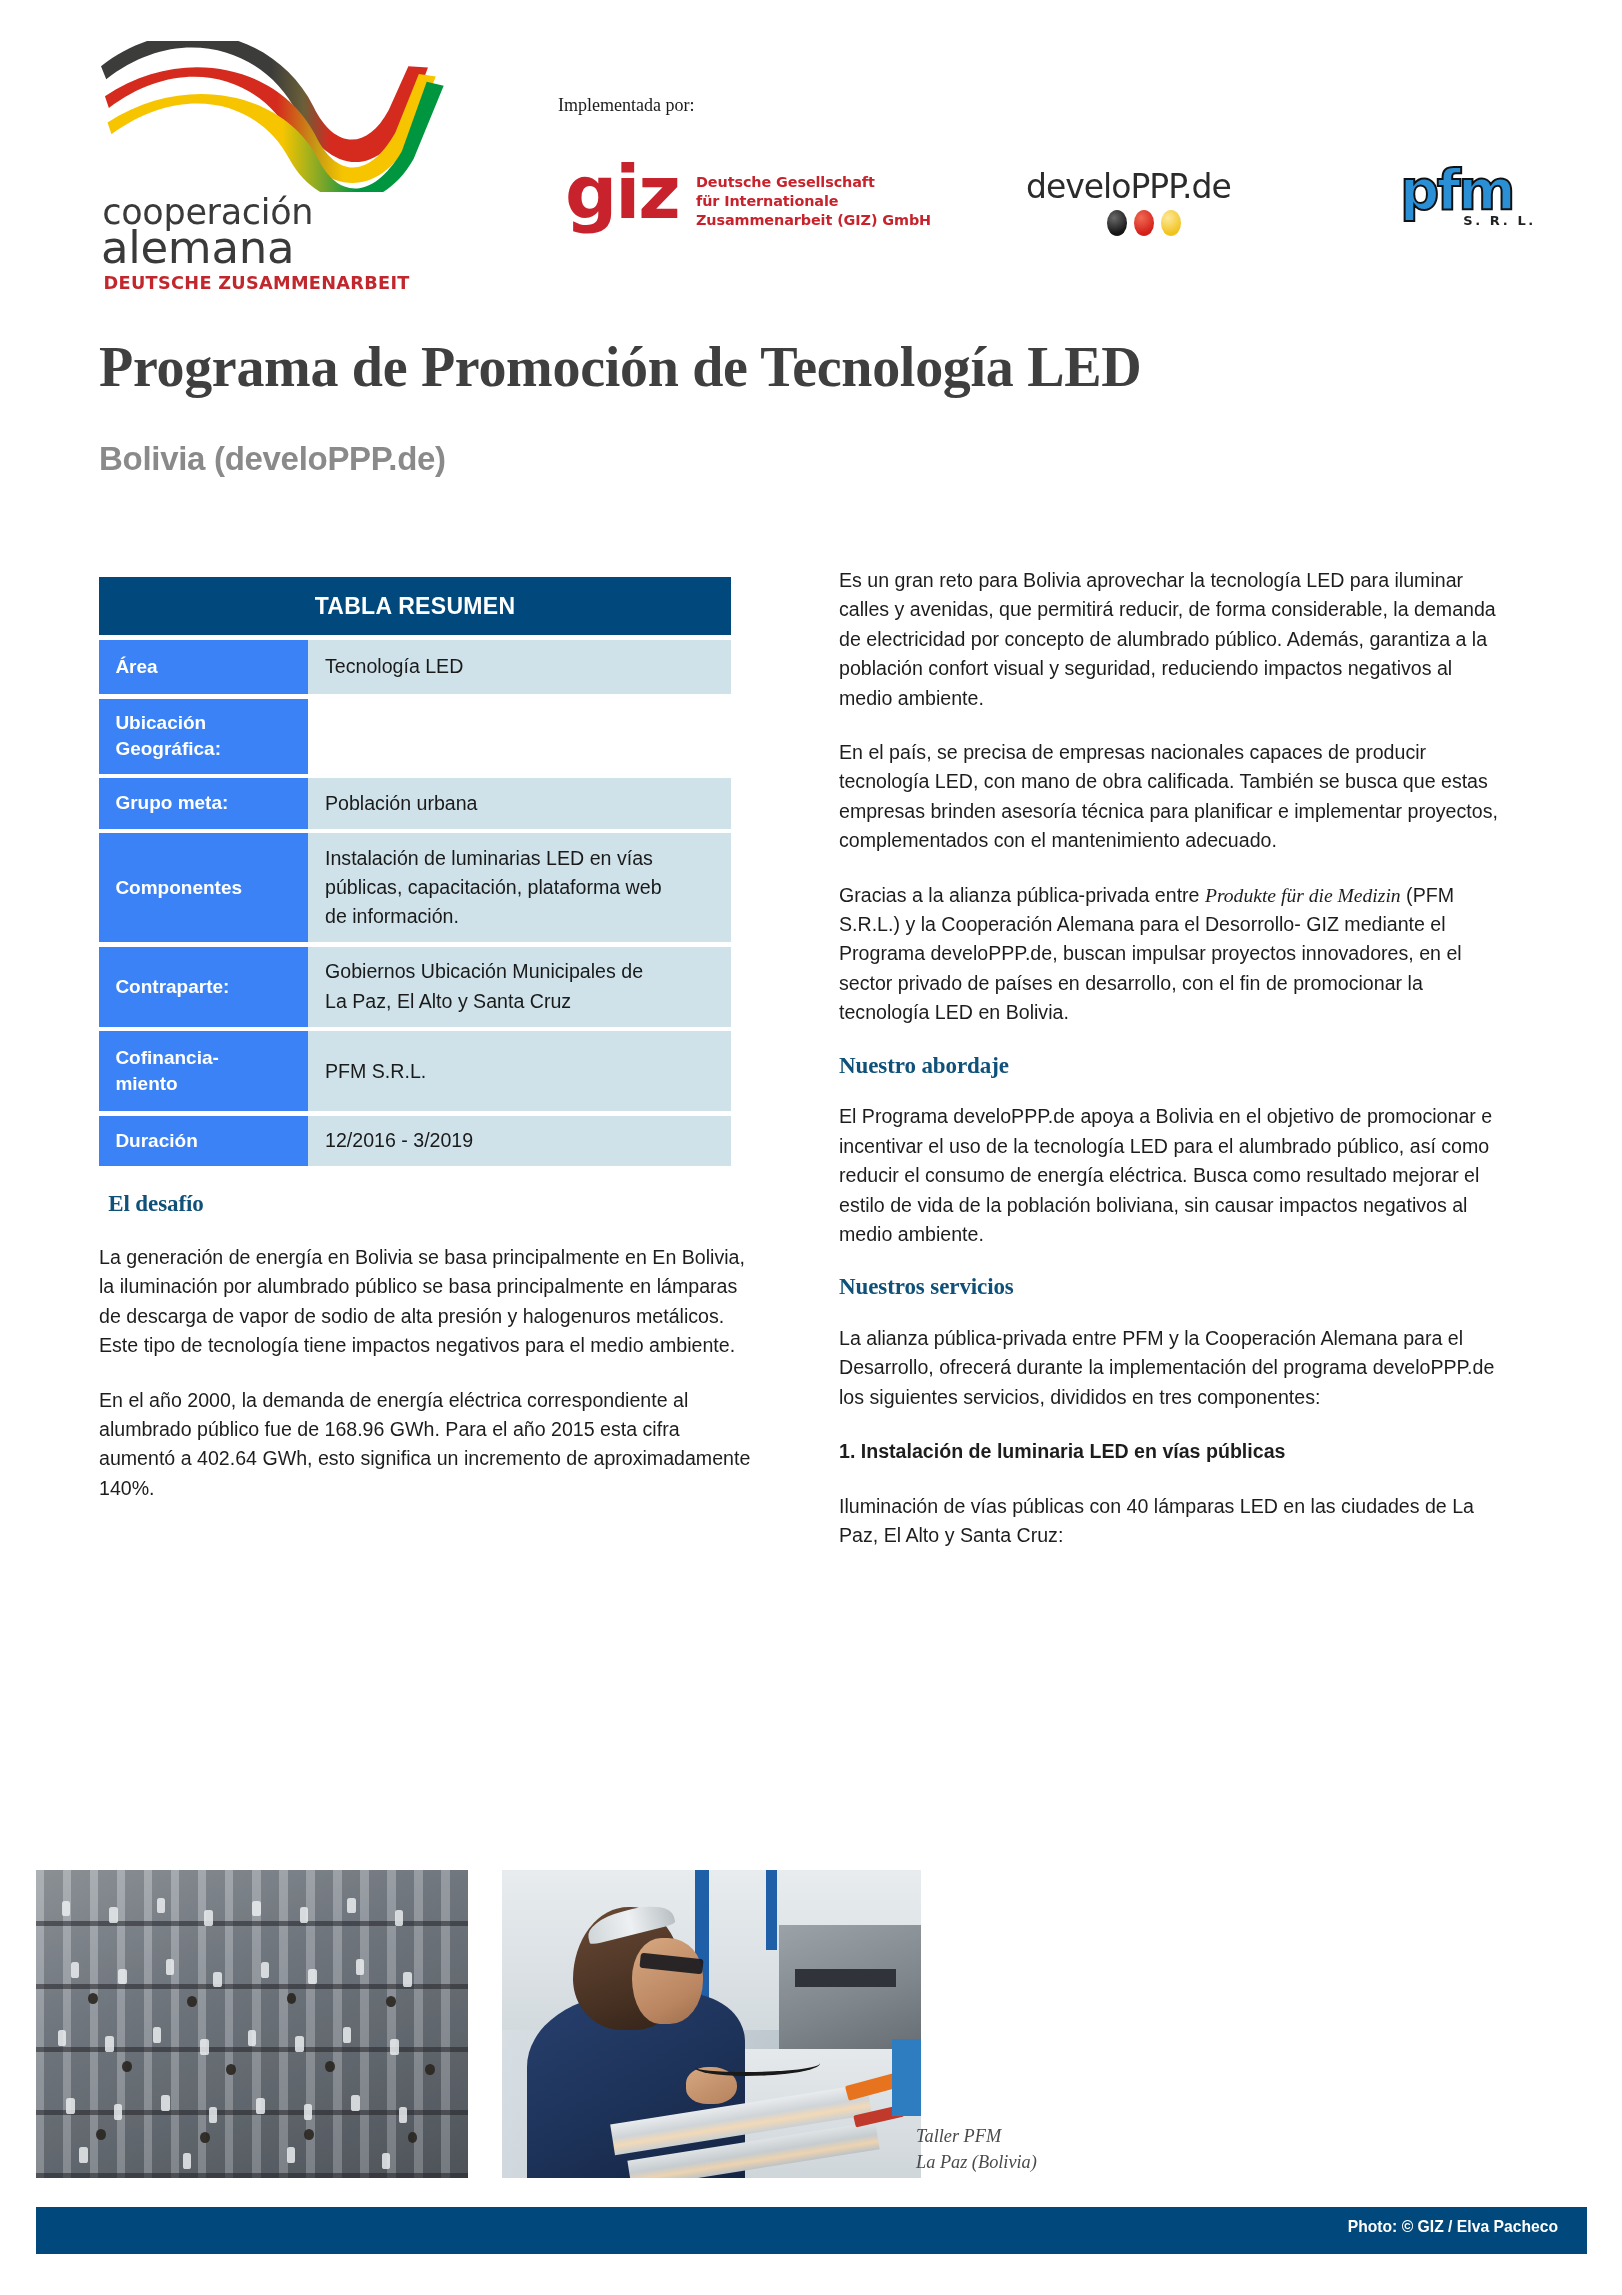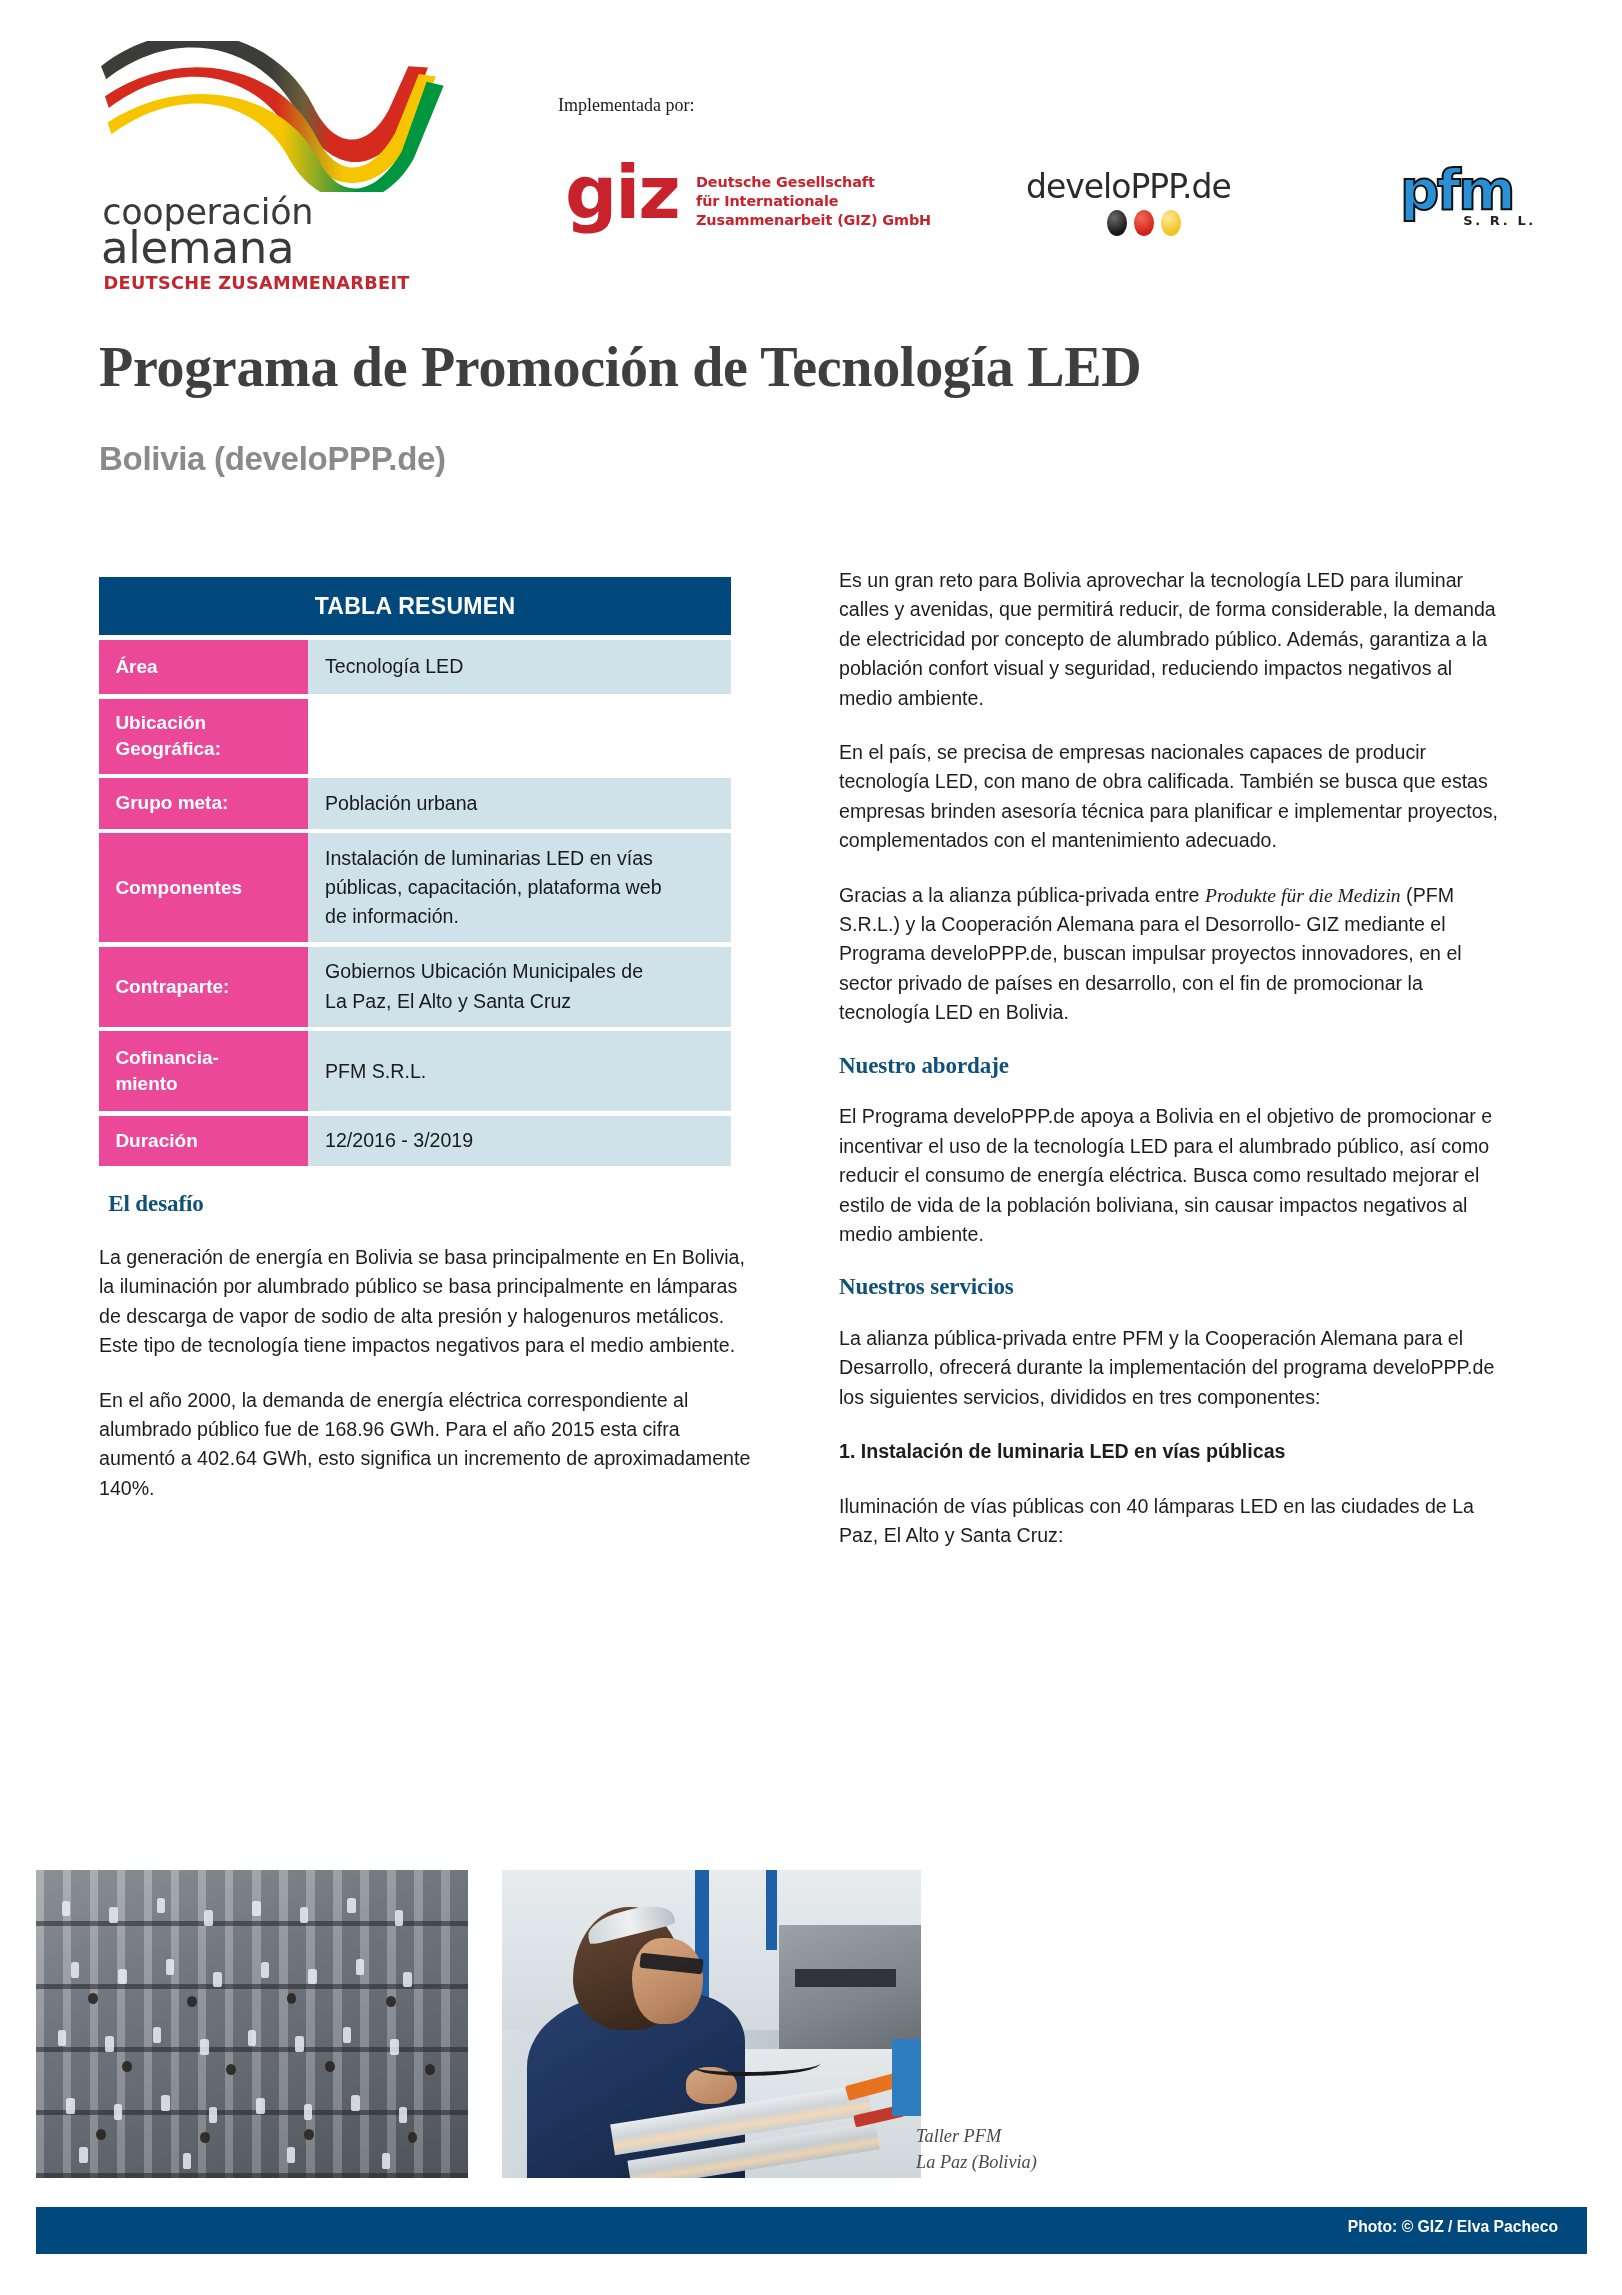--- a/index.html
+++ b/index.html
@@ -121,21 +121,21 @@
     text-align: center;
     font-family: "Liberation Sans", sans-serif;
     font-size: 23px; font-weight: 700;
     letter-spacing: 0.3px;
     padding: 16.4px 0 15px 0;
     margin-bottom: 4.6px;
   }
   .tbl-row { display: flex; margin-bottom: 4.6px; }
   .tbl-key {
     width: 209px; flex: 0 0 209px;
-    background: #ec4899; color: #ffffff;
+    background: #3b82f6; color: #ffffff;
     font-family: "Liberation Sans", sans-serif;
     font-size: 19px; font-weight: 700;
     display: flex; align-items: center;
     padding: 10.5px 0 10.5px 16.4px;
     line-height: 26px;
     white-space: pre-line;
   }
   .tbl-val {
     flex: 1 1 auto;
     background: #cfe2e9; color: #1a1a1a;

